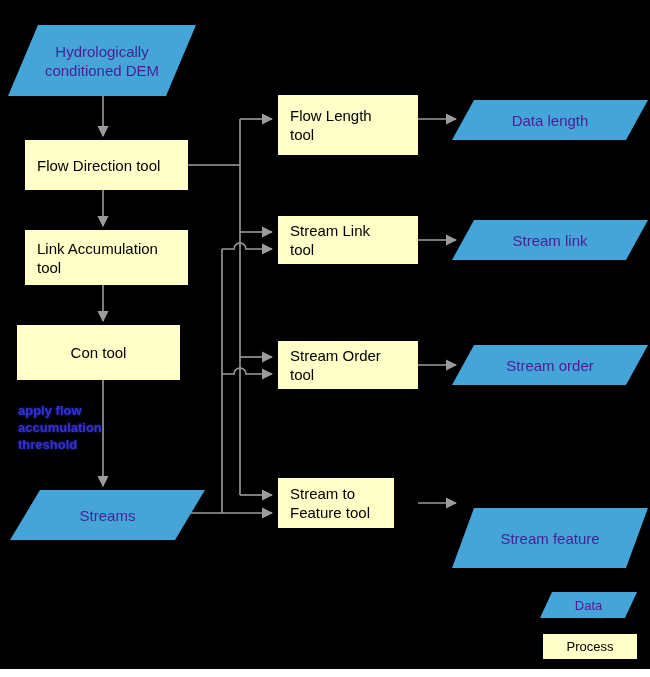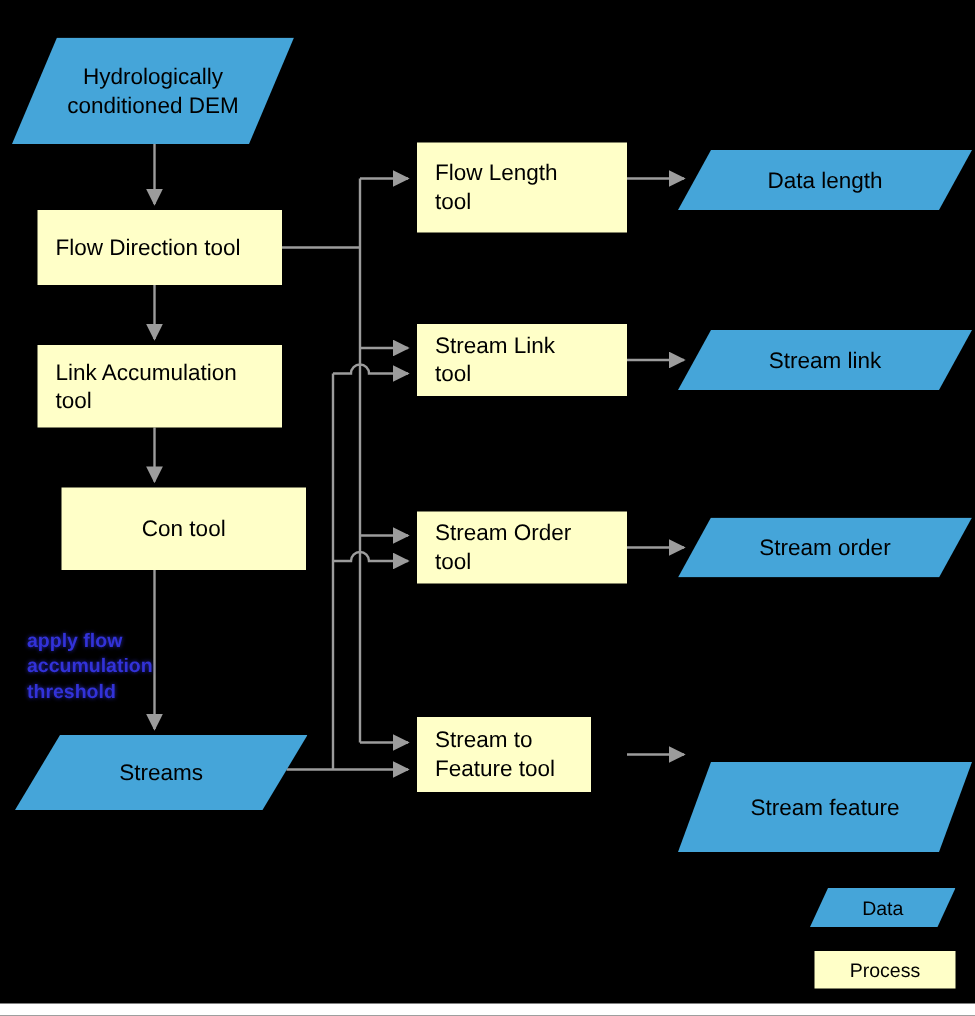--- a/index.html
+++ b/index.html
@@ -9,21 +9,21 @@
     font-family:"Liberation Sans", sans-serif;
     overflow:hidden;
   }
   .connector-layer { position:absolute; left:0; top:0; z-index:1; }
   .connector-layer path { stroke: var(--connector, #9C9C9C); stroke-width:1.6; fill:none; }
   #arrowhead path { fill: var(--connector, #9C9C9C); stroke:none; }
 
   .node { position:absolute; z-index:2; display:flex; align-items:center; font-size:15px; line-height:19px; box-sizing:border-box; }
   .process { background: var(--process-fill, #FFFFC8); color:#000; padding:0 20px 0 12px; justify-content:flex-start; text-align:left; }
   .process.center { justify-content:center; text-align:center; padding:0 10px; }
-  .data { background: var(--data-fill, #45A5D9); color:#000000; justify-content:center; text-align:center; padding:0 18px; }
+  .data { background: var(--data-fill, #45A5D9); color:#4c1d95; justify-content:center; text-align:center; padding:0 18px; }
 
   .slant-30 { clip-path: polygon(30px 0, 100% 0, calc(100% - 30px) 100%, 0 100%); }
   .slant-22 { clip-path: polygon(22px 0, 100% 0, calc(100% - 22px) 100%, 0 100%); }
   .slant-12 { clip-path: polygon(12px 0, 100% 0, calc(100% - 12px) 100%, 0 100%); }
 
   .annotation {
     position:absolute; z-index:3; width:98px;
     color: var(--annotation-text, #3232D8);
     font-size:13px; font-weight:bold; line-height:17px;
     text-shadow: 0 0 3px rgba(46,46,200,0.85);
@@ -71,25 +71,25 @@
   </div>
 
   <div class="node process" style="left:25px; top:140px; width:163px; height:50px;">
     <span>Flow Direction tool</span>
   </div>
 
   <div class="node process" style="left:25px; top:230px; width:163px; height:55px;">
     <span>Link Accumulation tool</span>
   </div>
 
-  <div class="node process center" style="left:41px; top:325px; width:163px; height:55px;">
+  <div class="node process center" style="left:17px; top:325px; width:163px; height:55px;">
     <span>Con tool</span>
   </div>
 
-  <div class="annotation" style="left:18px; top:402px;margin-top:16px;">apply flow accumulation threshold</div>
+  <div class="annotation" style="left:18px; top:402px;">apply flow accumulation threshold</div>
 
   <div class="node data slant-30" style="left:10px; top:490px; width:195px; height:50px;">
     <span>Streams</span>
   </div>
 
   <div class="node process" style="left:278px; top:95px; width:140px; height:60px;">
     <span>Flow Length tool</span>
   </div>
 
   <div class="node process" style="left:278px; top:341px; width:140px; height:48px;">

